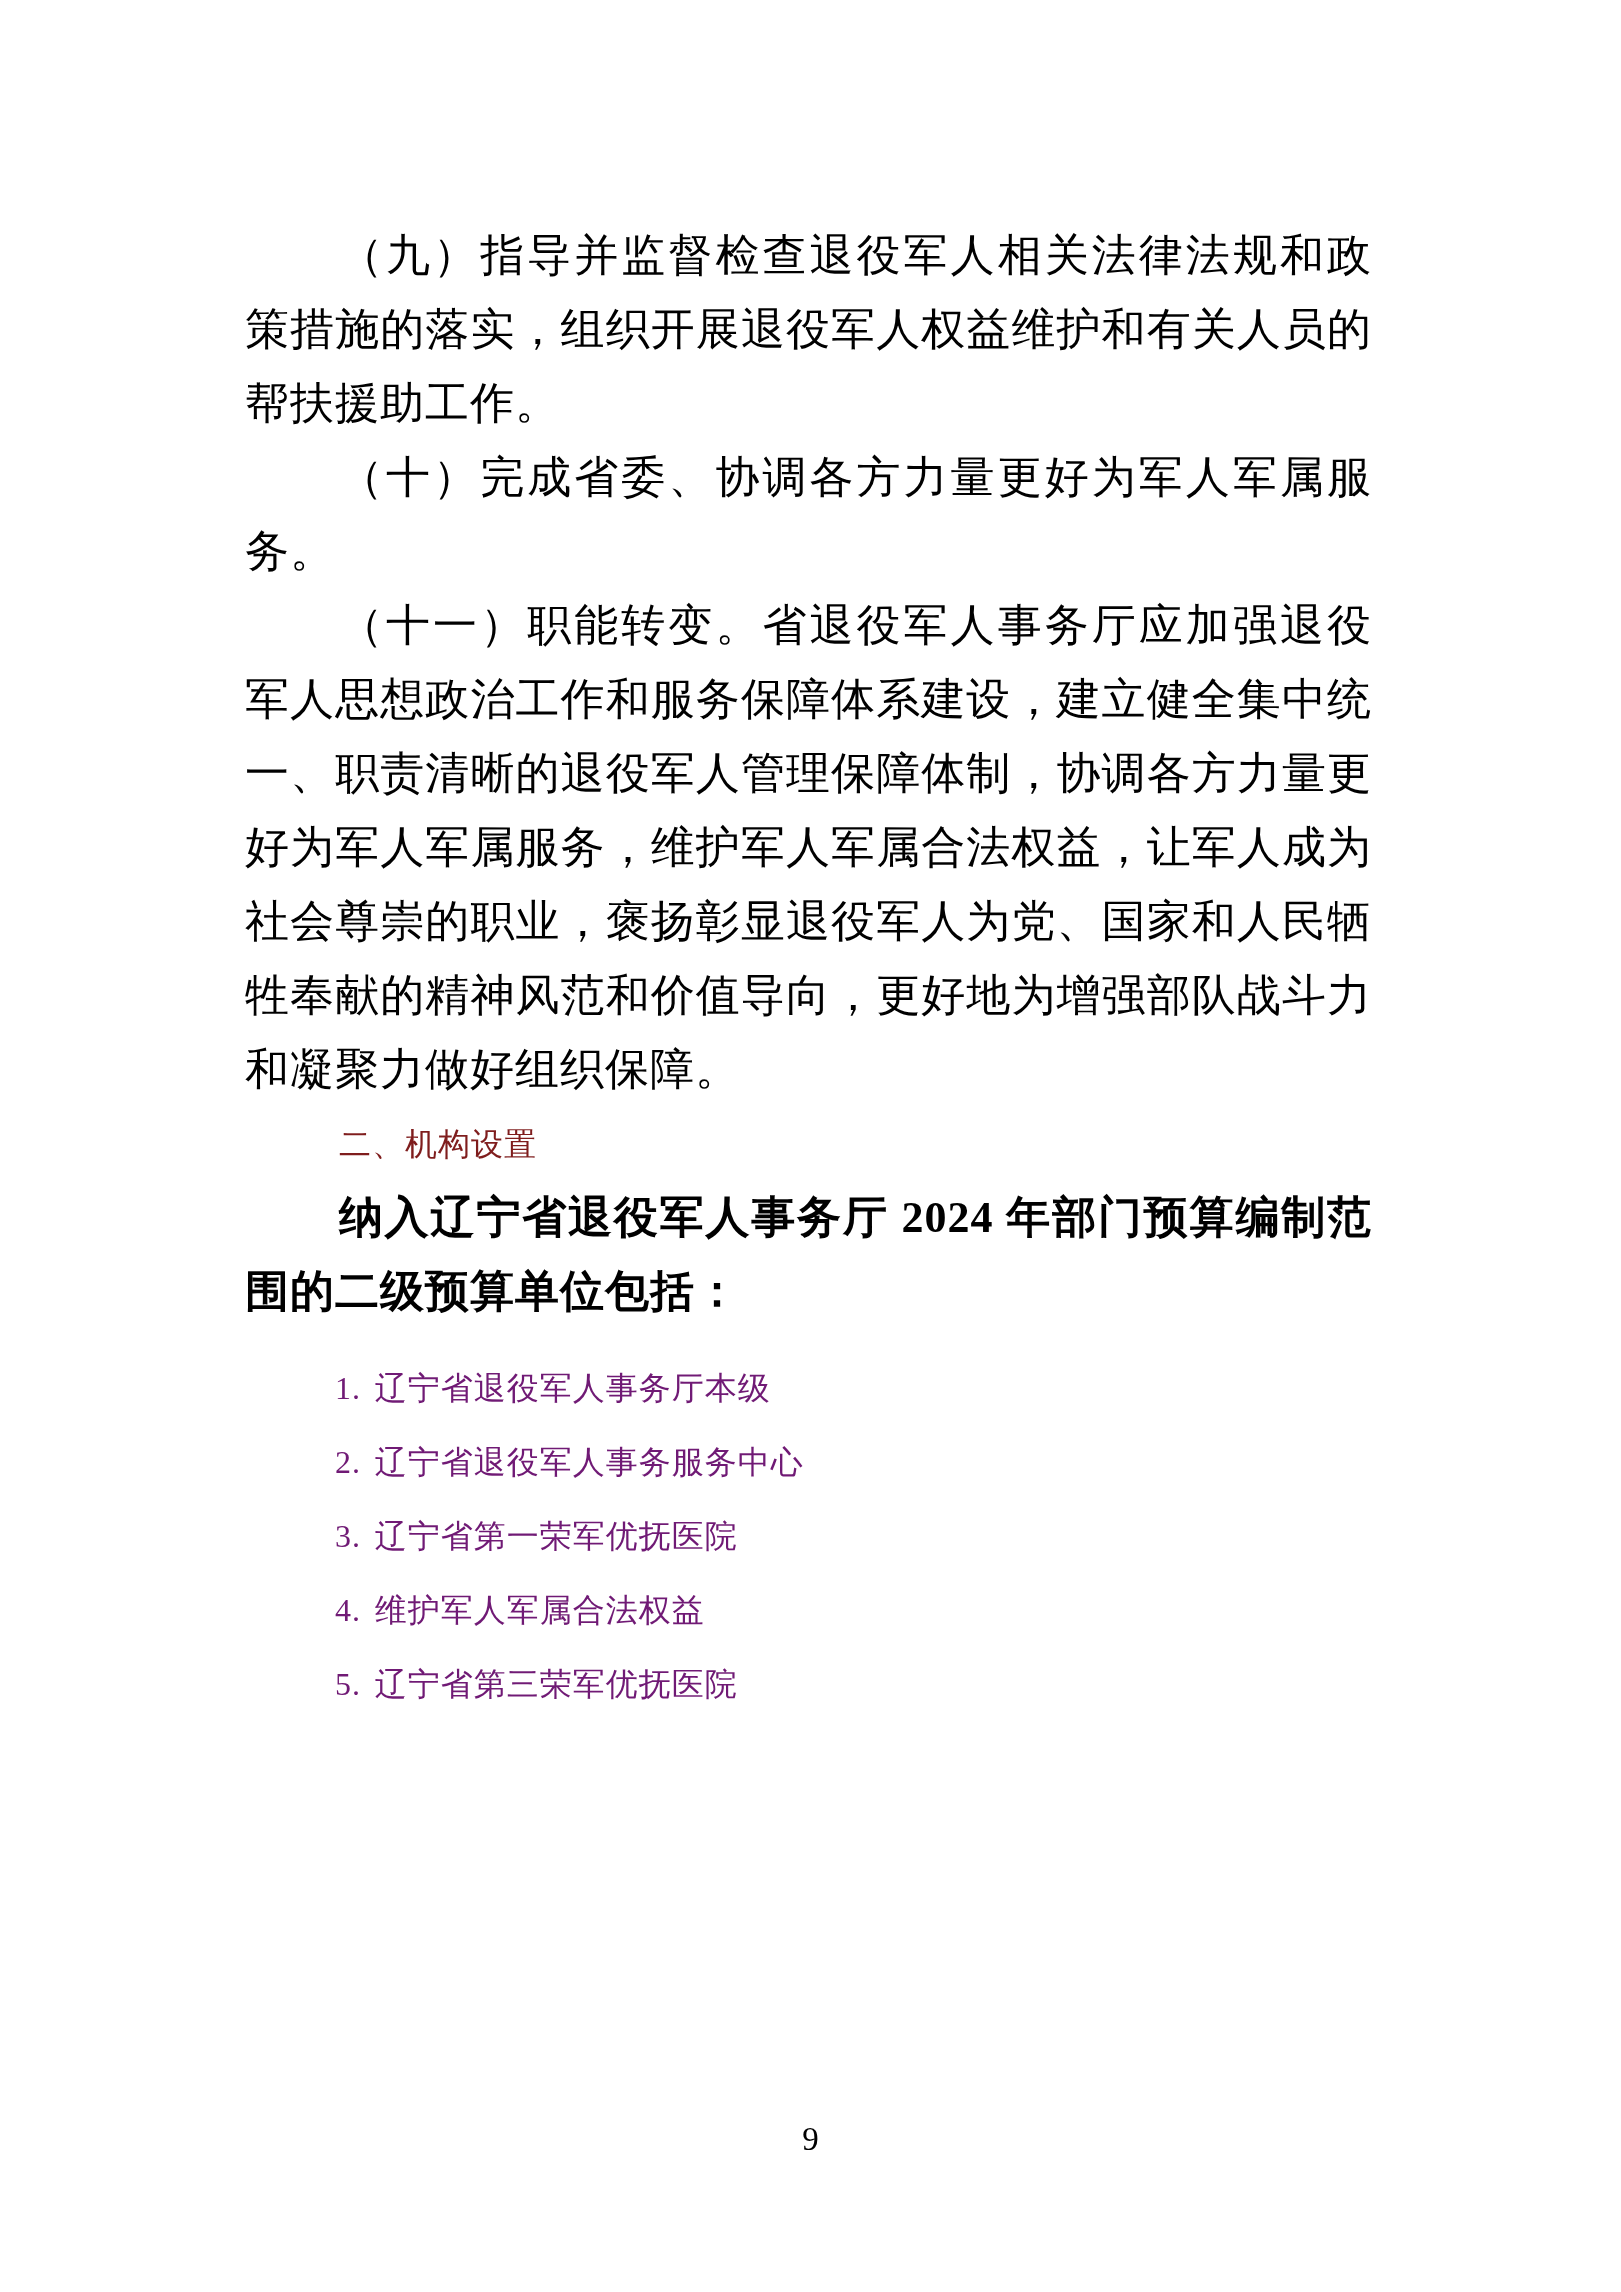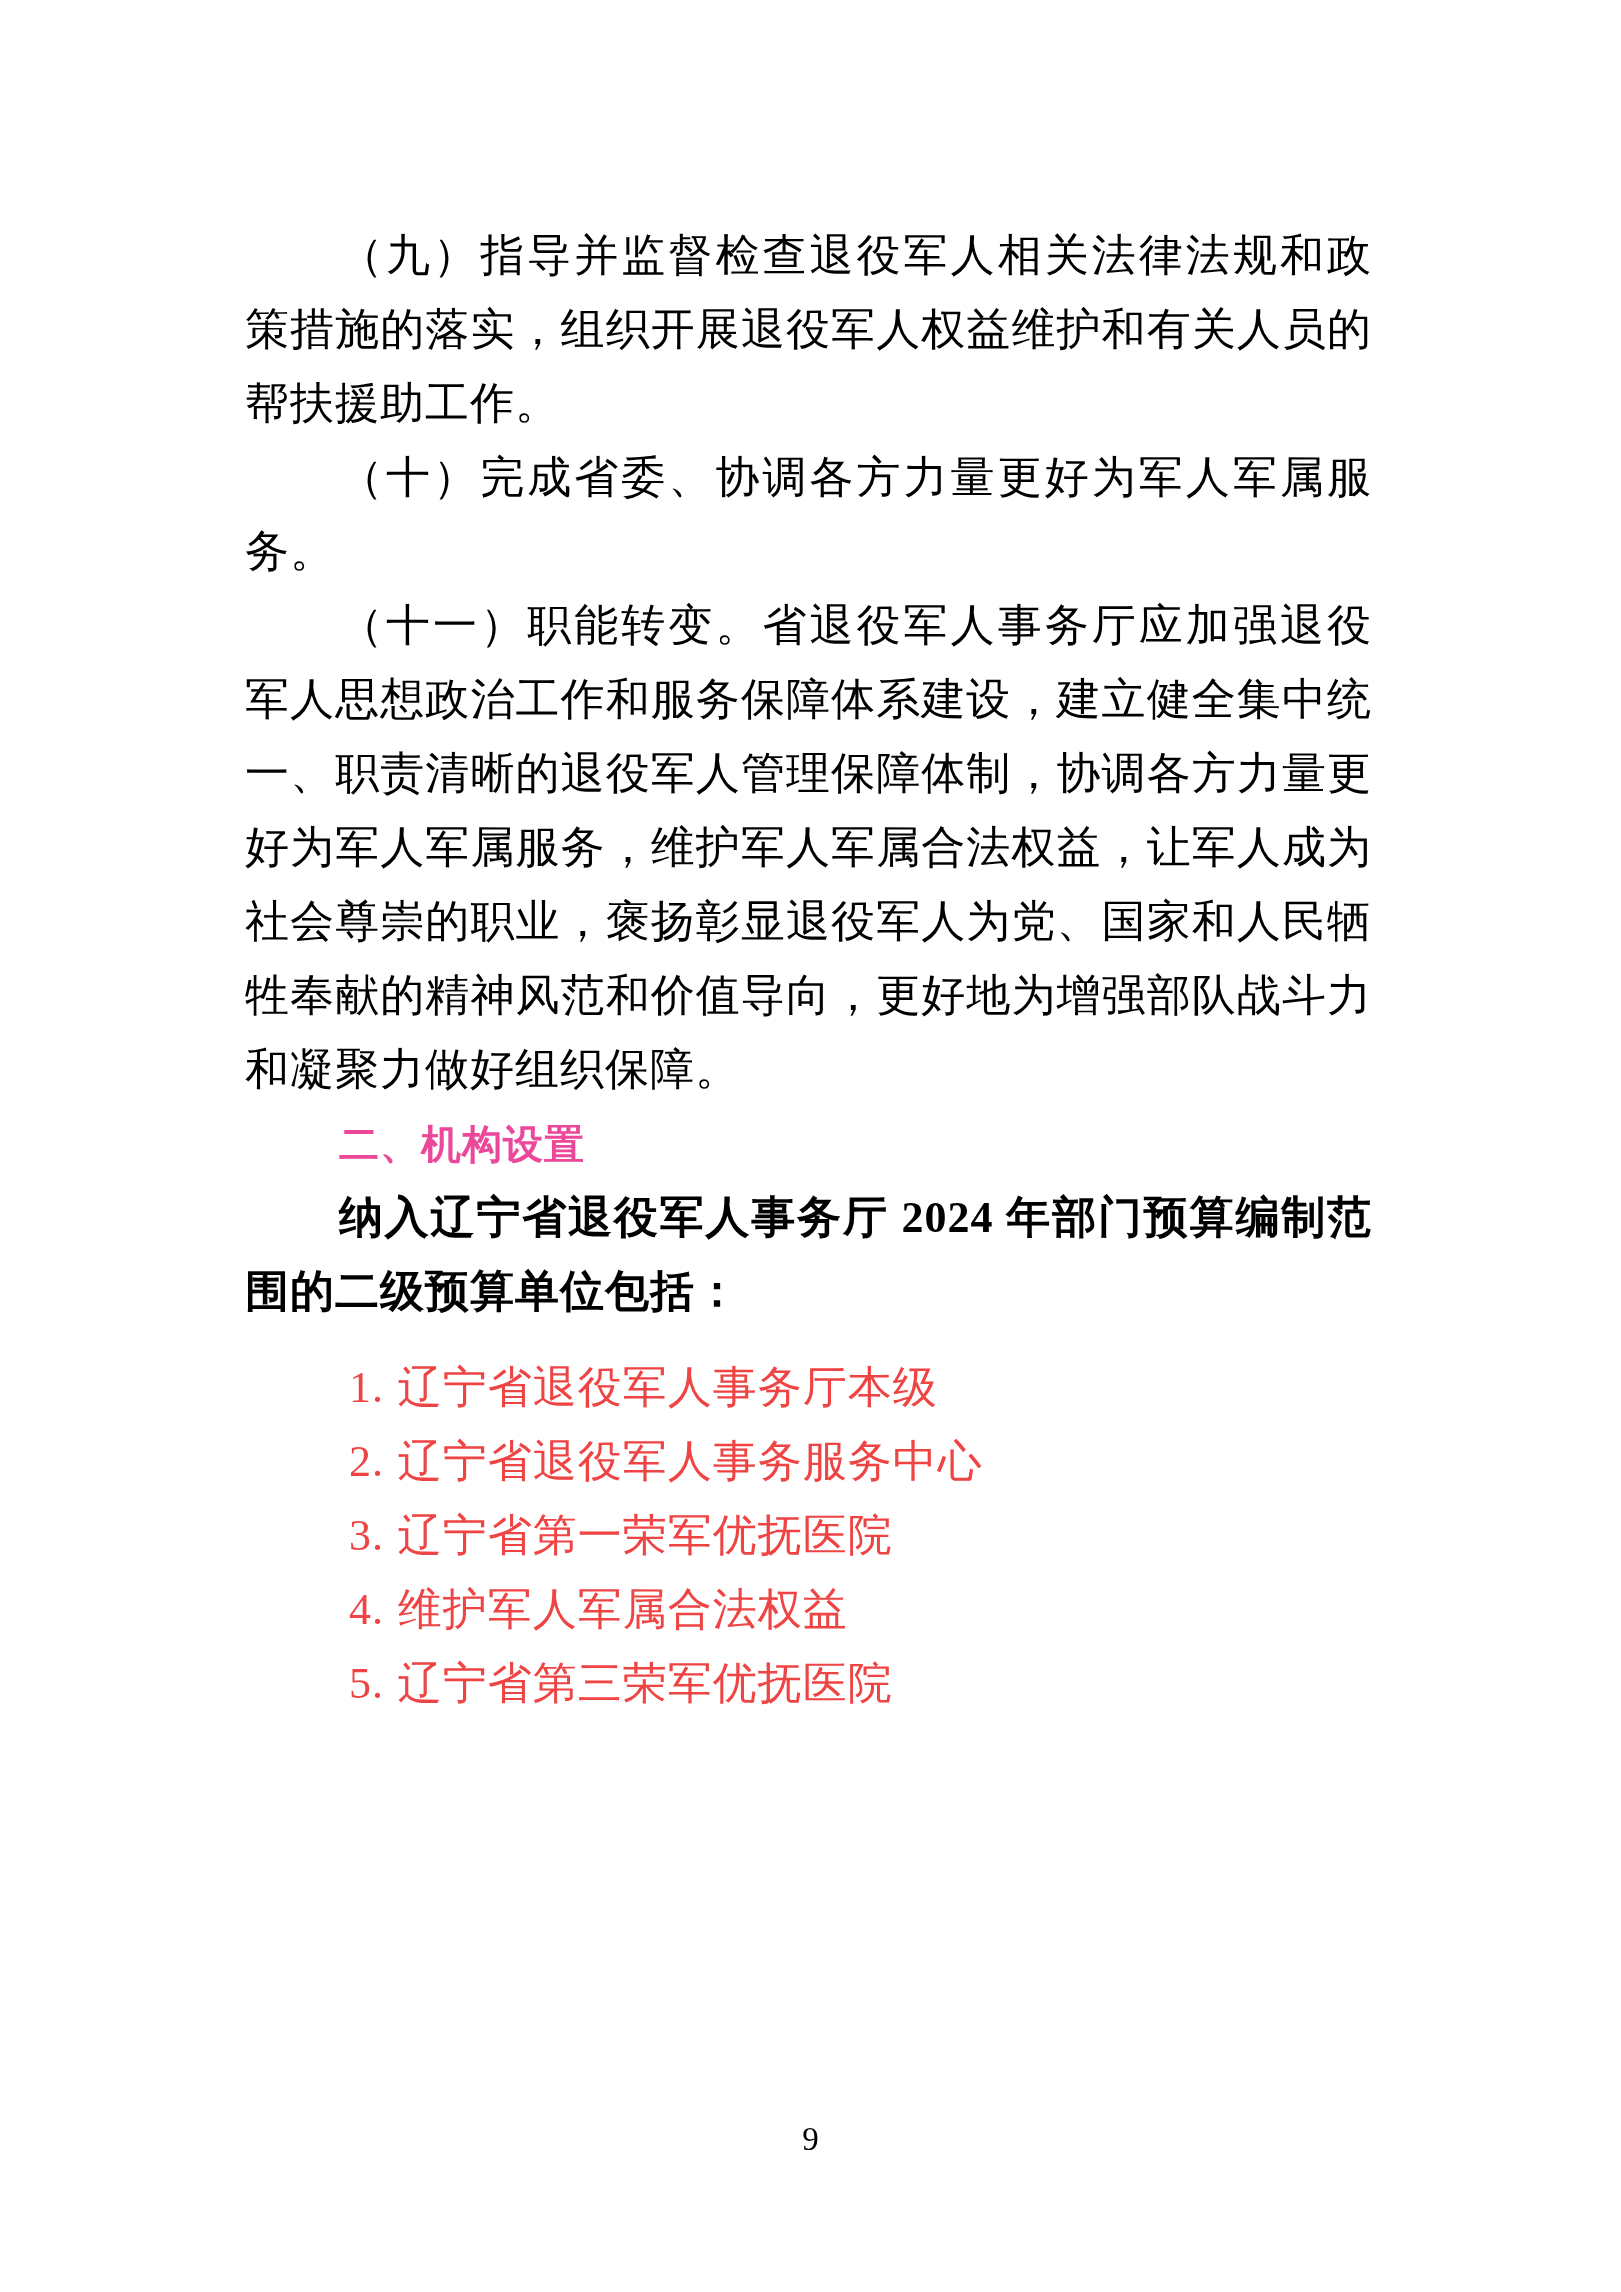--- a/index.html
+++ b/index.html
@@ -31,42 +31,41 @@
     text-align: justify;
     text-indent: 94px;
     color: #000000;
   }
   .no-indent {
     text-indent: 0;
   }
   .section-heading {
     margin: 0;
     font-family: "Liberation Sans", "DejaVu Sans", sans-serif;
-    font-weight: 700;
-    font-size: 40px;
+    font-weight: 400;
+    font-size: 32px;
     line-height: 74px;
     letter-spacing: 1px;
     text-indent: 94px;
-    color: #ec4899;
+    color: #7f1d1d;
   }
   .bold-intro {
     font-weight: 700;
   }
   .unit-list {
     list-style: none;
     margin: 21.6px 0 0 0;
     padding: 0 0 0 90px;
   }
   .unit-item {
     font-family: "Liberation Serif", "DejaVu Serif", serif;
-    font-size: 44px;
+    font-size: 32px;
     line-height: 74px;
     letter-spacing: 1px;
-    color: #ef4444;
-    margin-left: 14px;
+    color: #701a75;
   }
   .unit-num {
     display: inline-block;
     margin-right: 13.7px;
   }
   .page-number {
     position: absolute;
     left: 0;
     right: 0;
     top: 2123px;

